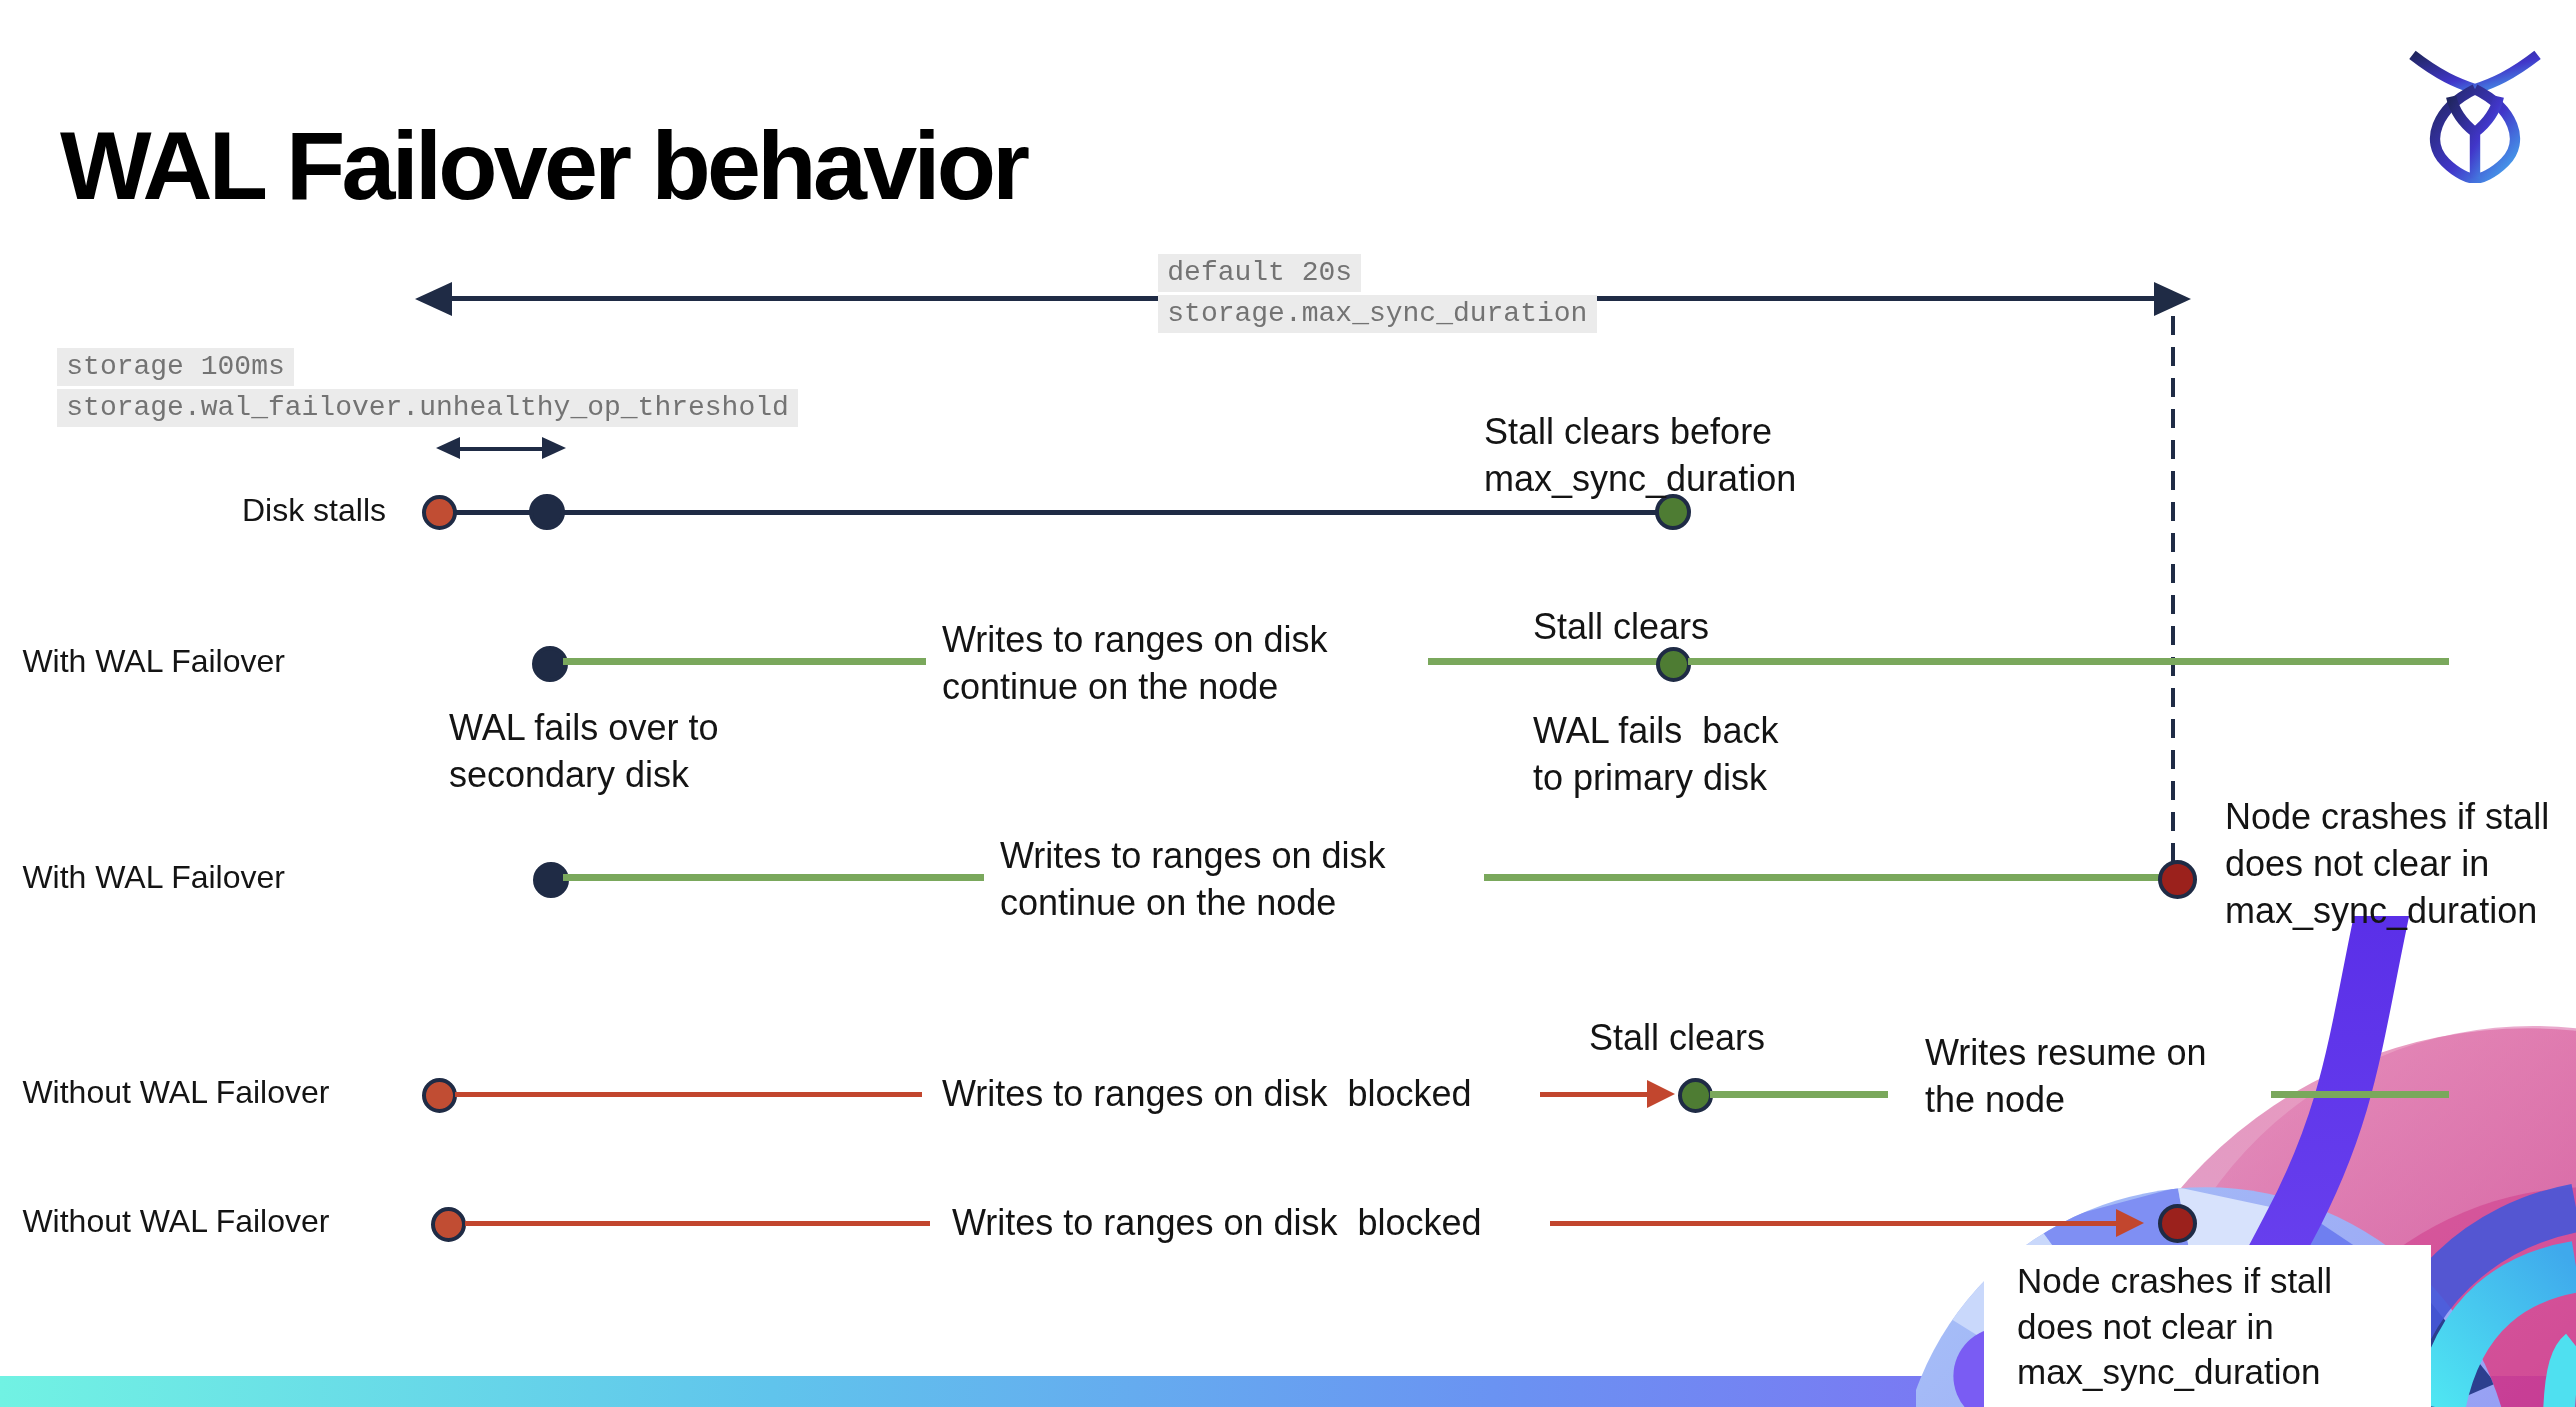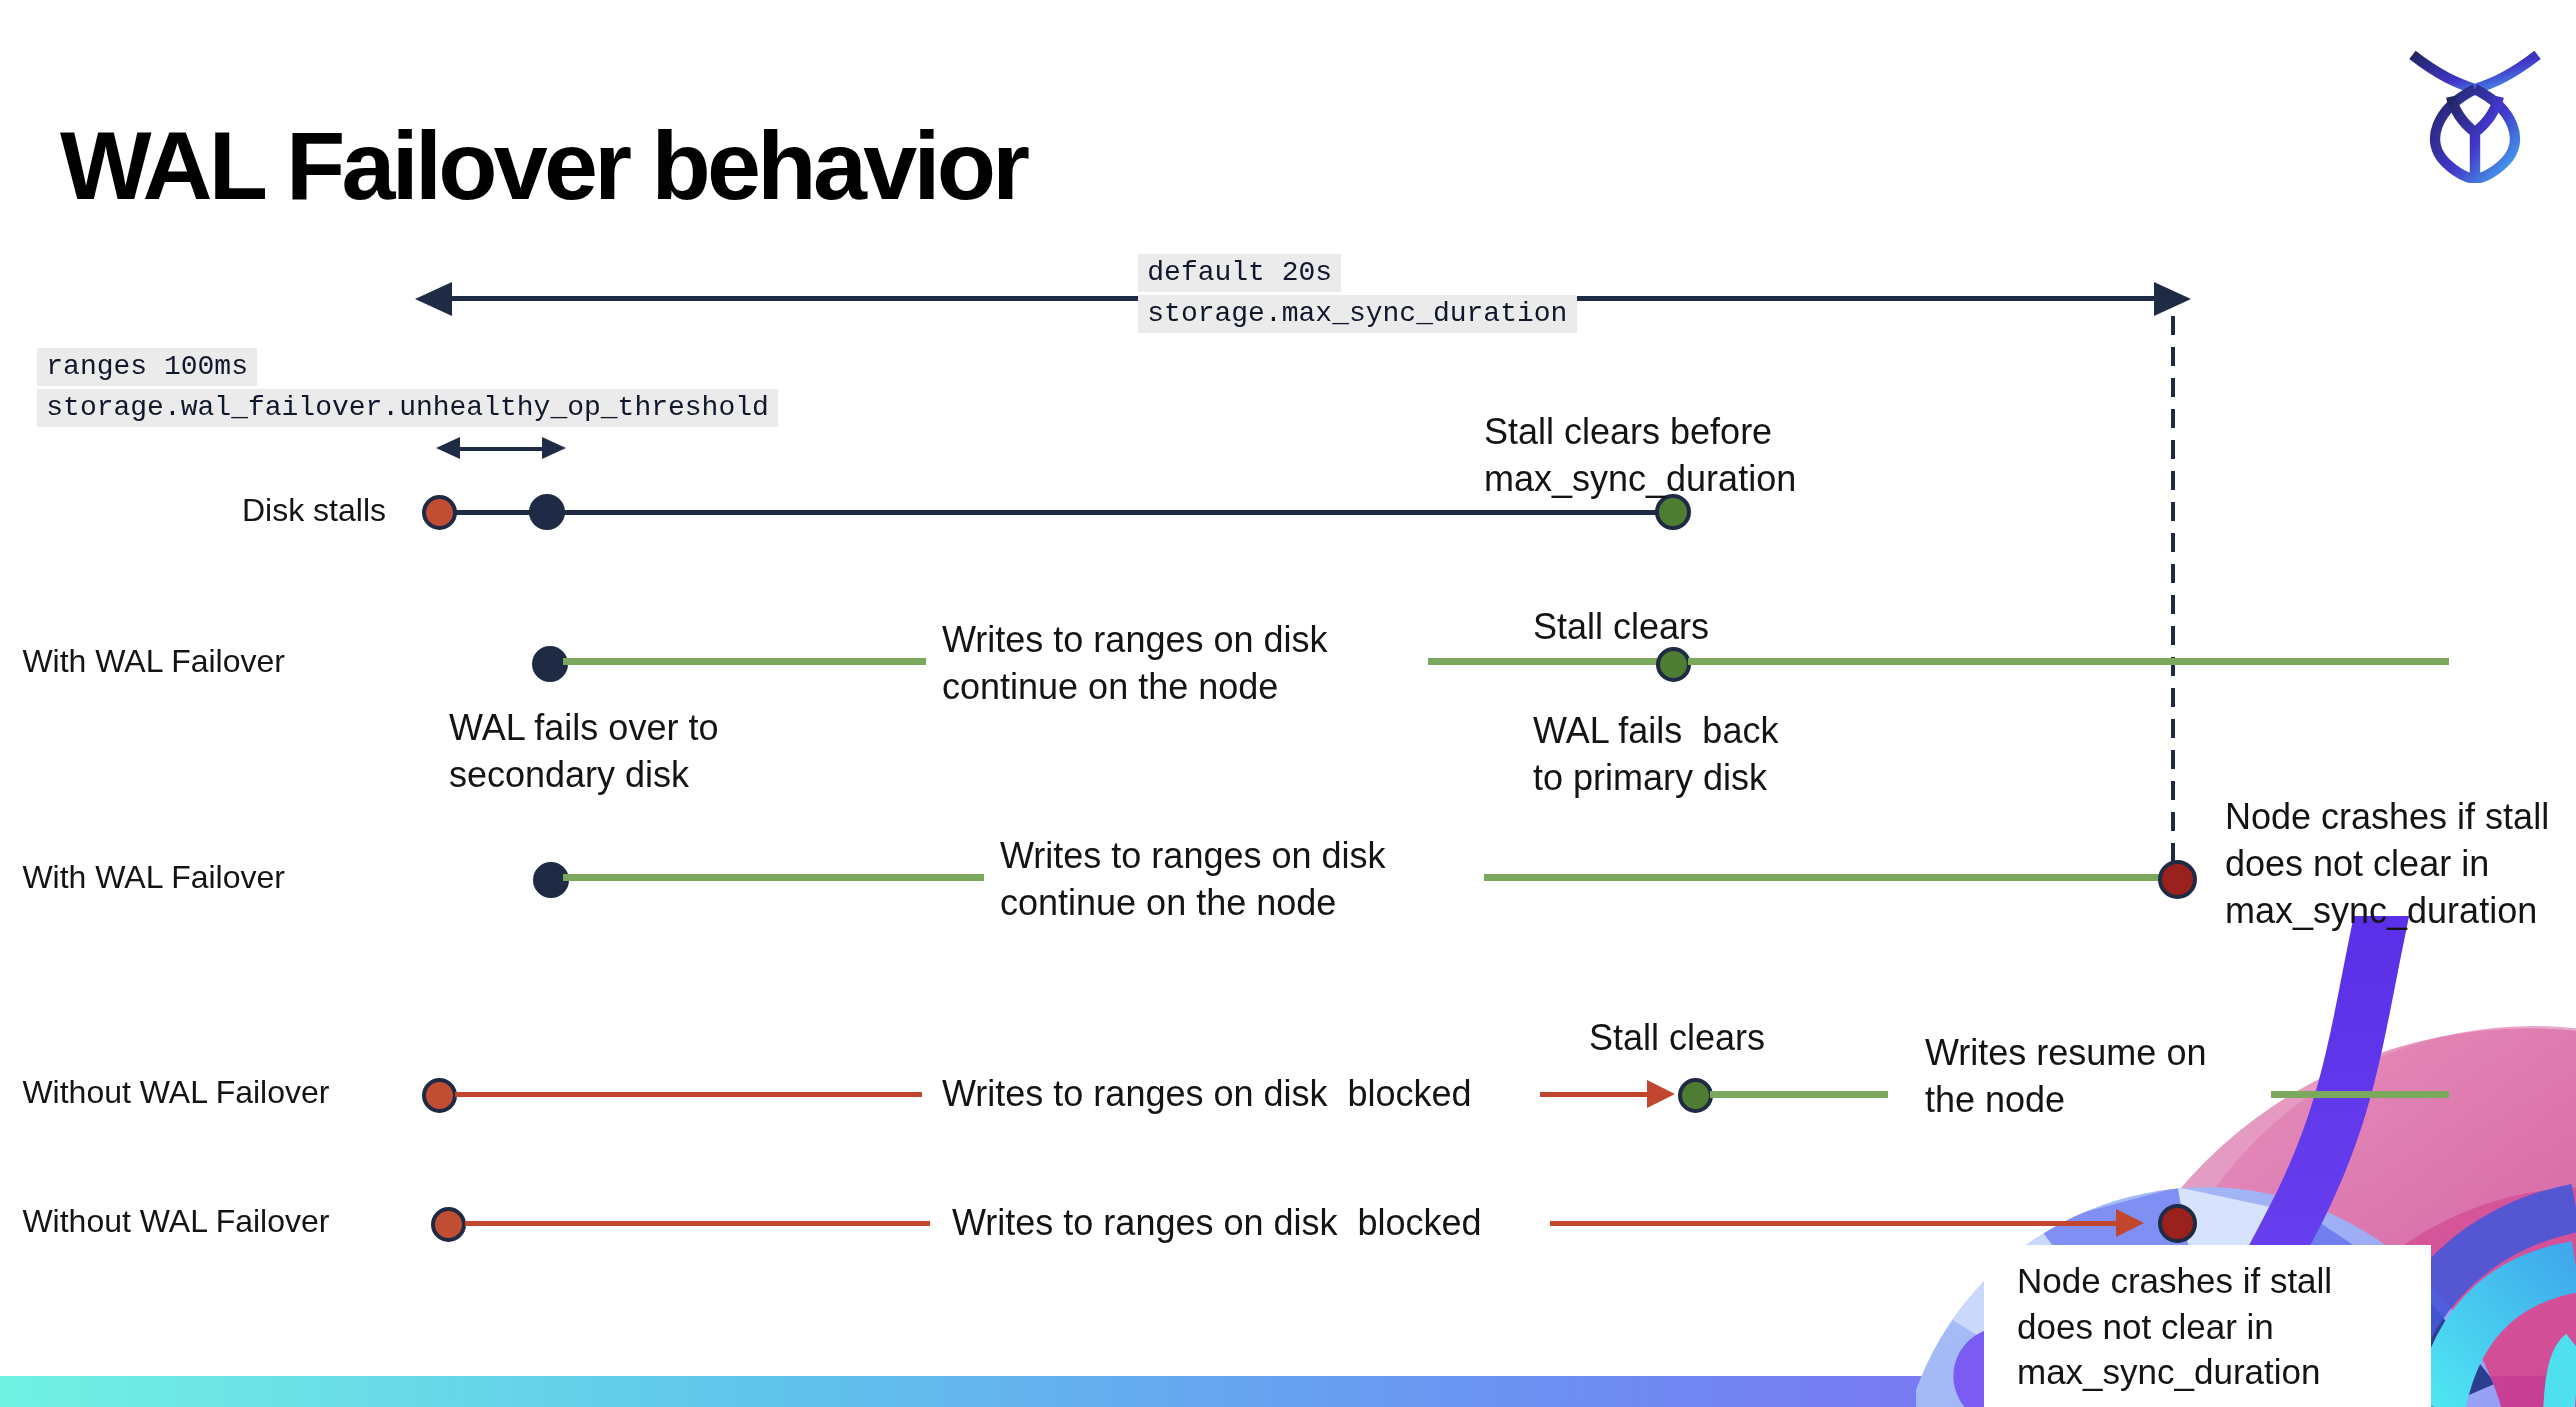--- a/index.html
+++ b/index.html
@@ -2,21 +2,21 @@
 <html style="font-size:15px"><head>
 <meta charset="utf-8">
 <style>
   html,body{margin:0;padding:0;background:#fff;}
   #stage{position:relative;width:2576px;height:1408px;background:#ffffff;overflow:hidden;
          font-family:"Liberation Sans",sans-serif;color:#141414;padding-left:44px;}
   .abs{position:absolute;}
   #title{position:absolute;left:60px;top:45px;font-size:97px;font-weight:700;
          letter-spacing:-3.7px;color:#000;white-space:nowrap;}
   .code{position:absolute;font-family:"Liberation Mono","DejaVu Sans Mono",monospace;
-        font-size:28px;color:#0f172a;background:#ebebeb;padding:2.8px 9.3px;white-space:pre;line-height:1.15;}
+        font-size:28px;color:#737373;background:#ebebeb;padding:2.8px 9.3px;white-space:pre;line-height:1.15;margin-left:20px;}
   .rlabel{position:absolute;font-size:32px;color:#141414;white-space:nowrap;}
   .note{position:absolute;font-size:36px;line-height:1.3;color:#141414;text-align:left;white-space:pre-wrap;}
   .note.left{text-align:left;}
   .hline{position:absolute;height:4.7px;}
   .navy-bg{background:#1f2b45;}
   .green-bg{background:#7aa85c;height:6.5px;}
   .red-bg{background:#c2462e;}
   .dot{position:absolute;border-radius:50%;box-sizing:border-box;border:4.7px solid #1f2b45;}
   .dot.navy{background:#1f2b45;}
   .dot.red{background:#c14d33;}
@@ -107,21 +107,21 @@
       <path d="M50,91 L50,60 M50,60 C41,53 36,45 34,36 M50,60 C59,53 64,45 66,36"></path>
     </g>
   </svg>
 
   <div class="hline navy-bg fg" style="left:441px;top:296px;width:1724px;"></div>
   <div class="tri fg" style="left:415px;top:282px;border-top:17px solid transparent;border-bottom:17px solid transparent;border-right:37px solid #1f2b45;"></div>
   <div class="tri fg" style="left:2154px;top:282px;border-top:17px solid transparent;border-bottom:17px solid transparent;border-left:37px solid #1f2b45;"></div>
   <div class="code fg" style="left:1138px;top:254px;">default 20s</div>
   <div class="code fg" style="left:1138px;top:295px;">storage.max_sync_duration</div>
 
-  <div class="code fg" style="left:37px;top:348px;">ranges 100ms</div>
+  <div class="code fg" style="left:37px;top:348px;">storage 100ms</div>
   <div class="code fg" style="left:37px;top:389px;">storage.wal_failover.unhealthy_op_threshold</div>
   <div class="hline navy-bg fg" style="left:454px;top:447px;width:93px;height:3.7px;"></div>
   <div class="tri fg" style="left:436px;top:437px;border-top:11.2px solid transparent;border-bottom:11.2px solid transparent;border-right:24px solid #1f2b45;"></div>
   <div class="tri fg" style="left:542px;top:437px;border-top:11.2px solid transparent;border-bottom:11.2px solid transparent;border-left:24px solid #1f2b45;"></div>
 
   <div id="dashed-line" class="fg"></div>
 
   <div class="rlabel fg" style="left:93px;top:492px;width:293px;text-align:right;">Disk stalls</div>
   <div class="hline navy-bg fg" style="left:439px;top:510px;width:1234px;"></div>
   <div class="dot red fg" style="left:422px;top:495px;width:35px;height:35px;"></div>

